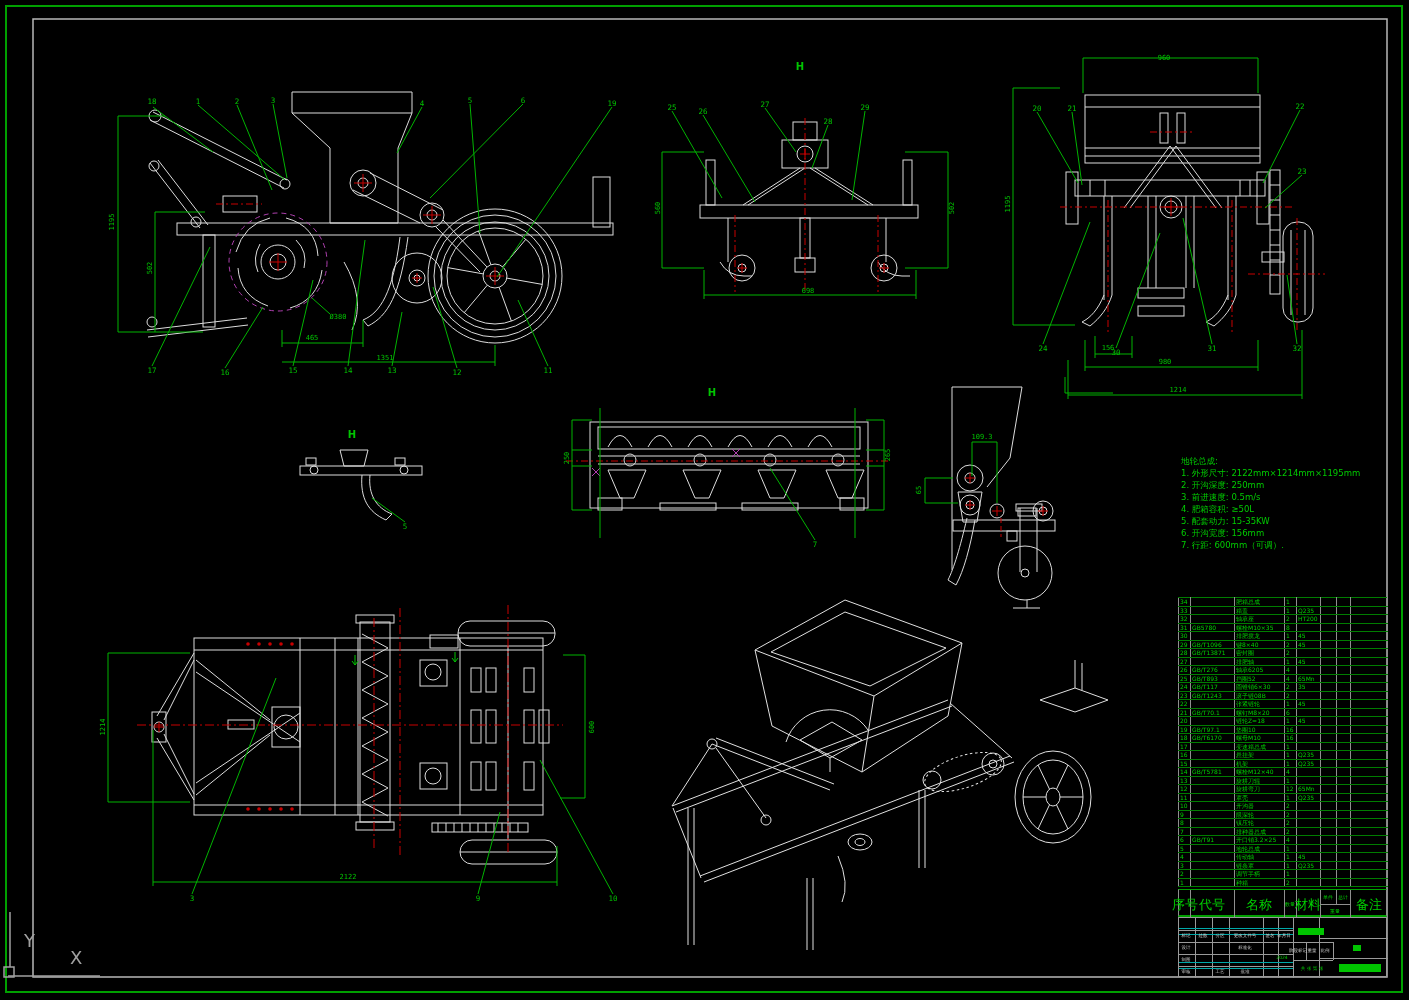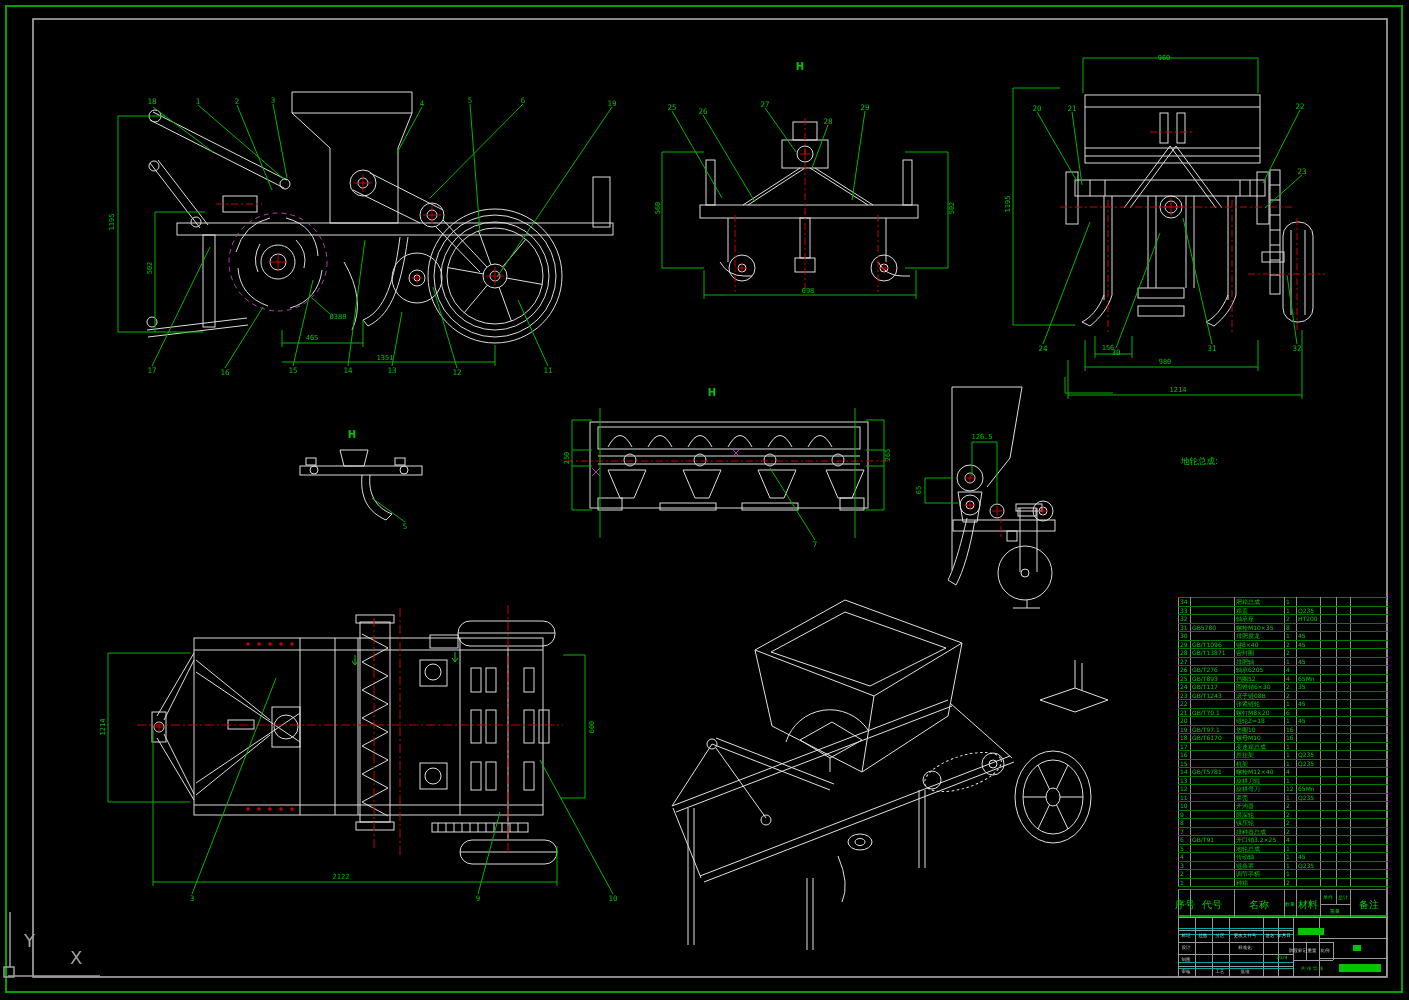--- a/index.html
+++ b/index.html
@@ -24,21 +24,21 @@
         font-size:8.5px;line-height:12px;z-index:4;white-space:nowrap;}
   
   #bom{position:absolute;left:1178px;top:597px;width:209px;border-collapse:collapse;
        table-layout:fixed;border-left:1px solid #8f8f8f;border-top:1px solid #007d00;z-index:4;}
   #bom td{height:7.5px;padding:0 1px;margin:0;font-size:6px;line-height:7px;color:#00d000;
        overflow:hidden;white-space:nowrap;border-bottom:1px solid #007d00;border-right:1px solid #8f8f8f;}
   
   #bomhead{position:absolute;left:1178px;top:889px;width:209px;height:28px;
        border:1px solid #8f8f8f;border-top:1px solid #00a000;border-bottom:2px solid #00a000;
        box-sizing:border-box;z-index:4;}
-  .bh{position:absolute;color:#00d000;font-size:10px;line-height:7px;transform:translate(-50%,-50%);white-space:nowrap;}
+  .bh{position:absolute;color:#00d000;font-size:13px;line-height:7px;transform:translate(-50%,-50%);white-space:nowrap;}
   .bhline{position:absolute;background:#8f8f8f;}
   
   #tblock{position:absolute;left:1178px;top:917px;width:209px;height:60px;
        border:1px solid #9a9a9a;box-sizing:border-box;z-index:4;}
   .tbl-line{position:absolute;background:#9a9a9a;}
   .tbl-cyan{position:absolute;background:#00a8a8;height:1px;}
   .tbl-green{position:absolute;background:#00c400;}
   .tbc{position:absolute;color:#cfcfcf;font-size:4.5px;line-height:5px;
        transform:translate(-50%,-50%);white-space:nowrap;z-index:5;}
   .tbc.g{color:#00d000;}
@@ -542,20 +542,29 @@
         <line x1="815" y1="540" x2="770" y2="468"></line>
     <line x1="192" y1="894" x2="276" y2="678"></line>
         <line x1="478" y1="894" x2="500" y2="812"></line>
     <line x1="613" y1="894" x2="540" y2="760"></line>
   </g>
 </svg>
 
 
 <div id="tech">
   <div>地轮总成:</div>
+  <div id="tech-items">
+        <div>1. 外形尺寸: 2122mm×1214mm×1195mm</div>
+        <div>2. 开沟深度: 250mm</div>
+        <div>3. 前进速度: 0.5m/s</div>
+        <div>4. 肥箱容积: ≥50L</div>
+        <div>5. 配套动力: 15-35KW</div>
+        <div>6. 开沟宽度: 156mm</div>
+        <div>7. 行距: 600mm（可调）.</div>
+      </div>
 </div>
 
 <table id="bom">
       <colgroup>
   <col style="width:12px">
         <col style="width:44px">
         <col style="width:50px">
   <col style="width:12px">
         <col style="width:24px">
         <col style="width:16px">
@@ -967,24 +976,24 @@
       <span class="dim r" style="left: 658px; top: 208px;">560</span>
       <span class="dim r" style="left: 952px; top: 208px;">502</span>
       <span class="dim" style="left: 808px; top: 291px;">698</span>
       <span class="dim" style="left: 1164px; top: 52px; margin-top: 6px;">960</span>
       <span class="dim r" style="left: 1008px; top: 204px;">1195</span>
       <span class="dim" style="left: 1165px; top: 362px;">980</span>
       <span class="dim" style="left: 1178px; top: 390px;">1214</span>
       <span class="dim" style="left: 1108px; top: 348px;">156</span>
       <span class="dim r" style="left: 567px; top: 458px;">250</span>
       <span class="dim r" style="left: 888px; top: 455px;">265</span>
-      <span class="dim" style="left: 982px; top: 437px;">126.5</span>
+      <span class="dim" style="left: 982px; top: 437px;">109.3</span>
       <span class="dim r" style="left: 919px; top: 490px;">65</span>
       <span class="dim r" style="left: 103px; top: 727px;">1214</span>
-      <span class="dim" style="left: 341px; top: 877px;">2122</span>
+      <span class="dim" style="left: 348px; top: 877px;">2122</span>
       <span class="dim r" style="left: 592px; top: 727px;">600</span>
       <span class="balloon" style="left: 152px; top: 101px;">18</span>
       <span class="balloon" style="left: 198px; top: 101px;">1</span>
       <span class="balloon" style="left: 237px; top: 101px;">2</span>
       <span class="balloon" style="left: 273px; top: 100px;">3</span>
       <span class="balloon" style="left: 422px; top: 103px;">4</span>
       <span class="balloon" style="left: 470px; top: 100px;">5</span>
       <span class="balloon" style="left: 523px; top: 100px;">6</span>
       <span class="balloon" style="left: 612px; top: 103px;">19</span>
       <span class="balloon" style="left: 152px; top: 370px;">17</span>

